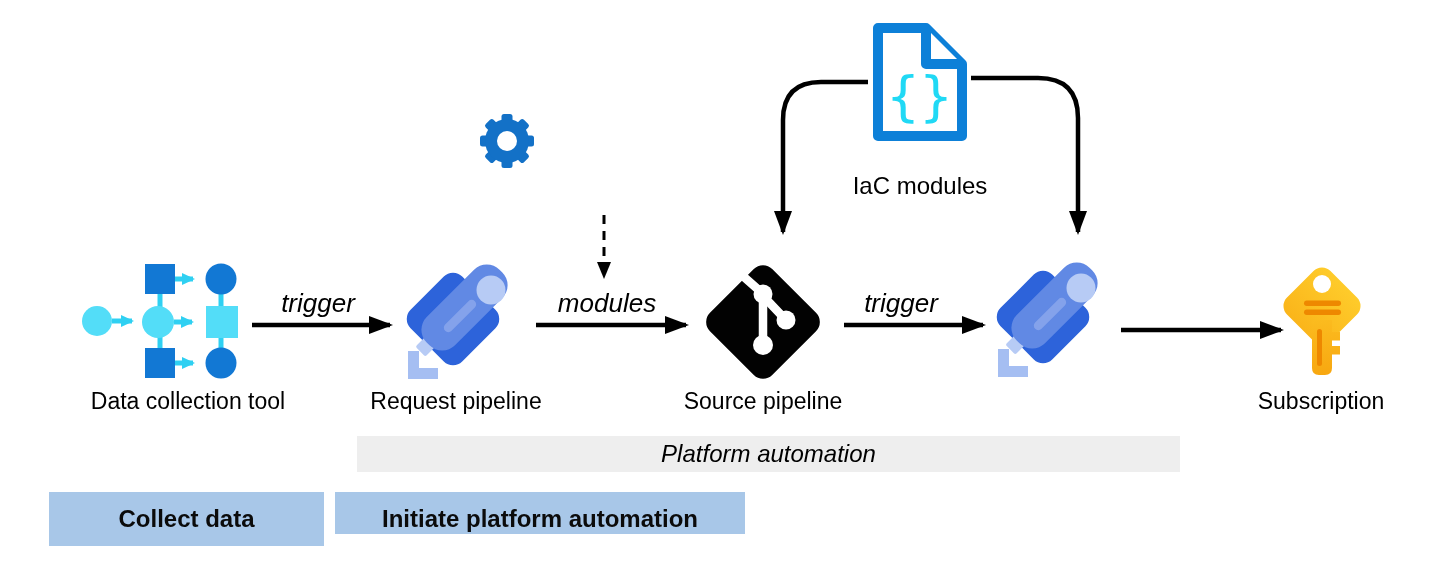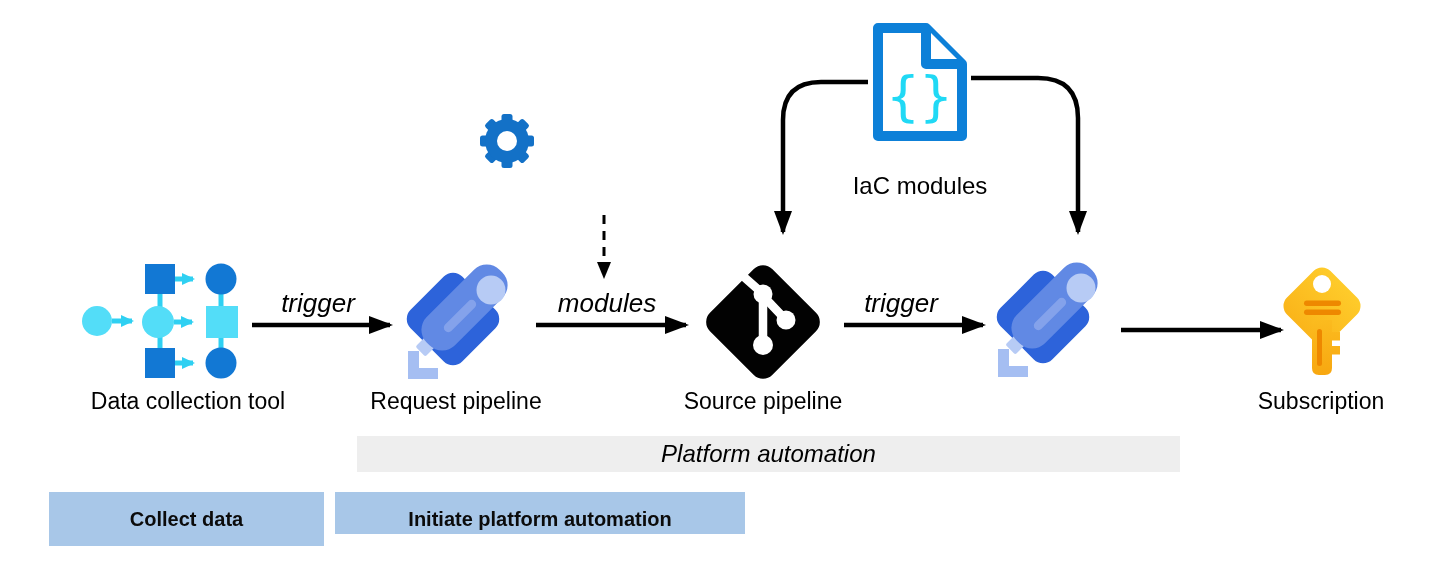--- a/index.html
+++ b/index.html
@@ -6,21 +6,21 @@
   #canvas{position:relative;width:1444px;height:567px;background:#fff;overflow:hidden;
           font-family:"Liberation Sans","DejaVu Sans",sans-serif;color:#000;}
   #overlay{position:absolute;left:0;top:0;z-index:1;}
   .icon{position:absolute;z-index:2;}
   .lbl{position:absolute;z-index:3;font-size:23px;text-align:center;white-space:nowrap;color:#000;}
   .edge-lbl{position:absolute;z-index:3;font-size:26px;font-style:italic;text-align:center;white-space:nowrap;}
   .param-txt{position:absolute;z-index:3;font-size:24px;font-style:italic;line-height:30px;text-align:center;}
   .band{position:absolute;z-index:0;background:var(--band-gray);text-align:center;
         font-size:24px;font-style:italic;line-height:36px;}
   .phase{position:absolute;z-index:2;background:var(--phase-blue);text-align:center;
-         font-weight:bold;font-size:20px;line-height:54px;color:#0b0b0b;}
+         font-weight:bold;font-size:24px;line-height:54px;color:#0b0b0b;}
   
   .arr{stroke:#000;stroke-width:4.5;fill:none;}
   .dash{stroke:#000;stroke-width:3;fill:none;stroke-dasharray:9 7;}
   .mk-b{fill:#000;}
   .dcl{stroke:var(--dc-arrow);stroke-width:5;}
   .mk-c{fill:var(--dc-arrow);}
   .dc-dark{fill:var(--dc-dark);} .dc-cyan{fill:var(--dc-cyan);}
   .pl-dark{fill:var(--pipeline-dark);} .pl-body{fill:var(--pipeline-body);}
   .pl-stripe{fill:var(--pipeline-stripe);} .pl-light{fill:var(--pipeline-light);}
   .pl-L{fill:var(--pipeline-bracket);}

